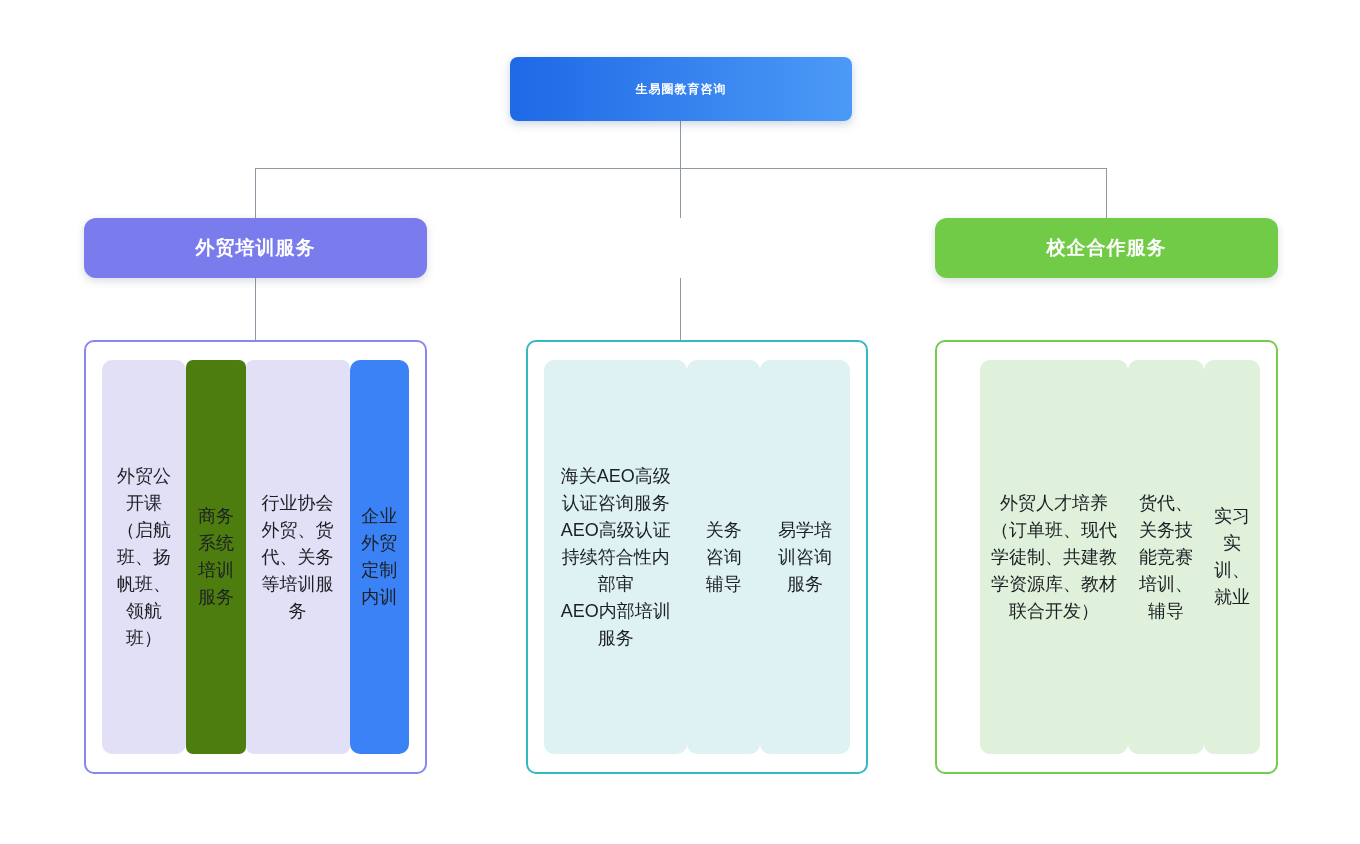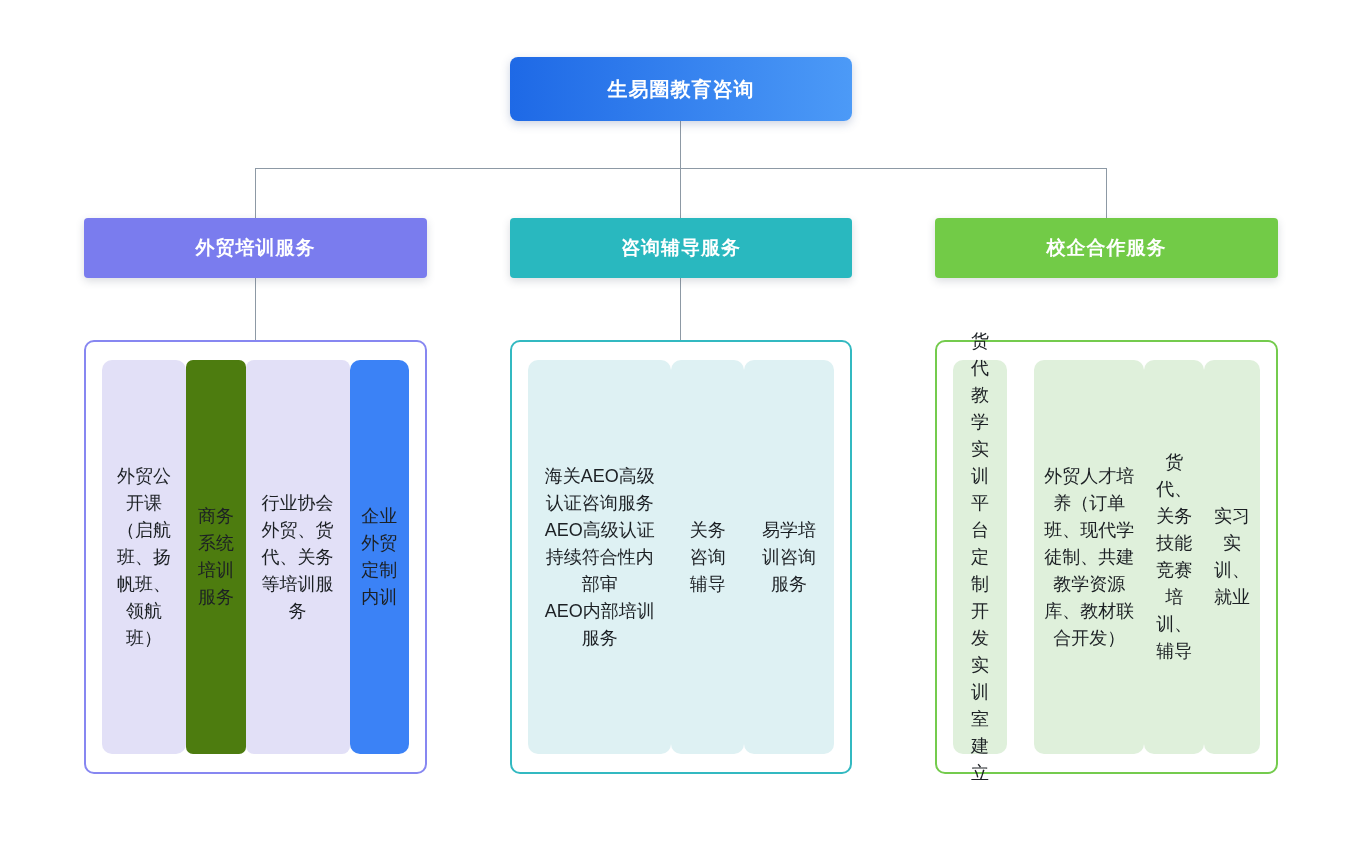--- a/index.html
+++ b/index.html
@@ -7,43 +7,43 @@
   body{font-family:"Liberation Sans","DejaVu Sans",sans-serif;}
   .canvas{position:relative;width:1360px;height:844px;background:#ffffff;overflow:hidden;}
 
   .line{position:absolute;}
   .line.v{width:1px;}
   .line.h{height:1px;}
 
   .root-node{
     position:absolute;left:510px;top:57px;width:342px;height:64px;
     border-radius:8px;display:flex;align-items:center;justify-content:center;
-    color:#ffffff;font-size:20px;font-weight:700;letter-spacing:1px;
+    color:#ffffff;font-size:12px;font-weight:700;letter-spacing:1px;
     box-shadow:0 3px 10px rgba(50,80,140,0.25);
   }
 
   .branch-header{
     position:absolute;top:218px;height:60px;
-    border-radius:4px;display:flex;align-items:center;justify-content:center;
+    border-radius:12px;display:flex;align-items:center;justify-content:center;
     color:#ffffff;font-size:19px;font-weight:700;letter-spacing:1px;
     box-shadow:0 3px 9px rgba(70,80,100,0.20);
     box-sizing:border-box;
   }
   .bh0{left:84px;width:343px;}
   .bh1{left:510px;width:342px;}
   .bh2{left:935px;width:343px;}
 
   .branch-panel{
     position:absolute;top:340px;height:434px;
     background:#ffffff;border:2px solid #ccc;border-radius:10px;
     box-sizing:border-box;padding:18px 16px;
     display:flex;flex-direction:row;justify-content:space-between;
   }
   .bp0{left:84px;width:343px;}
-  .bp1{left:510px;width:342px;}
+  .bp1{left:526px;width:342px;}
   .bp2{left:935px;width:343px;}
 
   .node-item{
     border-radius:10px;min-height:76px;box-sizing:border-box;
     padding:12px 10px;display:flex;align-items:center;justify-content:center;
     text-align:center;font-size:18px;line-height:27px;color:#1c2024;
     white-space:pre-line;
   }
 </style>
 </head>
@@ -55,40 +55,37 @@
   <div class="line h" style="left: 255px; top: 168px; width: 852px; background-color: rgb(141, 153, 165);"></div>
   <div class="line v" style="left: 255px; top: 168px; height: 50px; background-color: rgb(141, 153, 165);"></div>
   <div class="line v" style="left: 680px; top: 168px; height: 50px; background-color: rgb(141, 153, 165);"></div>
   <div class="line v" style="left: 1106px; top: 168px; height: 50px; background-color: rgb(141, 153, 165);"></div>
   <div class="line v" style="left: 255px; top: 278px; height: 62px; background-color: rgb(141, 153, 165);"></div>
   <div class="line v" style="left: 680px; top: 278px; height: 62px; background-color: rgb(141, 153, 165);"></div>
 
   <div class="root-node" style="background: linear-gradient(90deg, rgb(30, 105, 230), rgb(76, 154, 247));">生易圈教育咨询</div>
 
   <div class="branch-header bh0" style="background-color: rgb(122, 124, 238);">外贸培训服务</div>
-  <div class="branch-header bh1" style="background-color: rgb(41, 184, 191);">咨询辅导服务</div>
   <div class="branch-header bh2" style="background-color: rgb(114, 203, 71);">校企合作服务</div>
 
   <div class="branch-panel bp0" style="border-color: rgb(135, 135, 241);">
     <div class="node-item" style="background-color: rgb(226, 224, 247);">外贸公开课
 （启航班、扬帆班、领航班）</div>
     <div class="node-item" style="background-color: #4d7c0f; border-radius: 7px;">商务系统培训服务</div>
     <div class="node-item" style="background-color: rgb(226, 224, 247); border-radius: 8px;">行业协会外贸、货代、关务等培训服务</div>
     <div class="node-item" style="background-color: #3b82f6;">企业外贸定制内训</div>
   </div>
 
   <div class="branch-panel bp1" style="border-color: rgb(51, 185, 193);">
     <div class="node-item" style="background-color: rgb(222, 241, 243);">海关AEO高级认证咨询服务
 AEO高级认证持续符合性内部审
 AEO内部培训服务</div>
     <div class="node-item" style="background-color: rgb(222, 241, 243);">关务咨询辅导</div>
     <div class="node-item" style="background-color: rgb(222, 241, 243);">易学培训咨询服务</div>
   </div>
 
   <div class="branch-panel bp2" style="border-color: rgb(116, 203, 77);">
-    <div class="node-item" style="background-color: rgb(223, 240, 219);">货代教学实训平台定制开发
-实训室建立</div>
     <div class="node-item" style="background-color: rgb(223, 240, 219); margin-left: 27px;">外贸人才培养（订单班、现代学徒制、共建教学资源库、教材联合开发）</div>
     <div class="node-item" style="background-color: rgb(223, 240, 219);">货代、关务技能竞赛培训、辅导</div>
     <div class="node-item" style="background-color: rgb(223, 240, 219);">实习实训、就业</div>
   </div>
 
 </div>
 
 </body></html>

